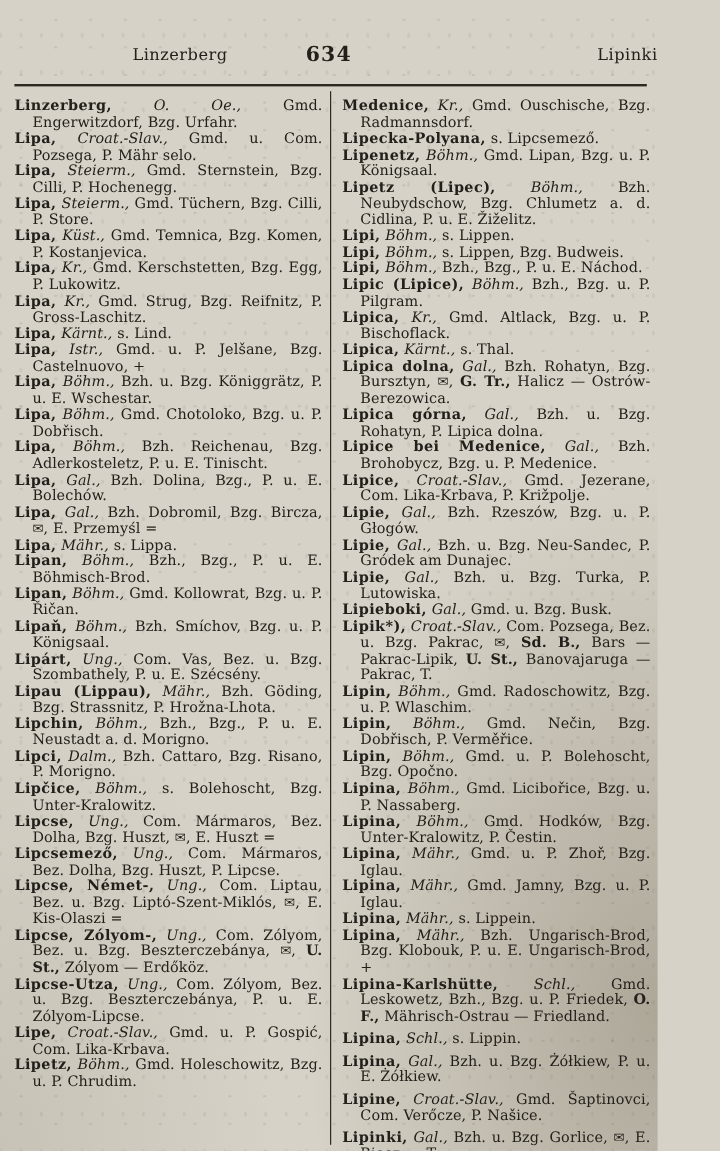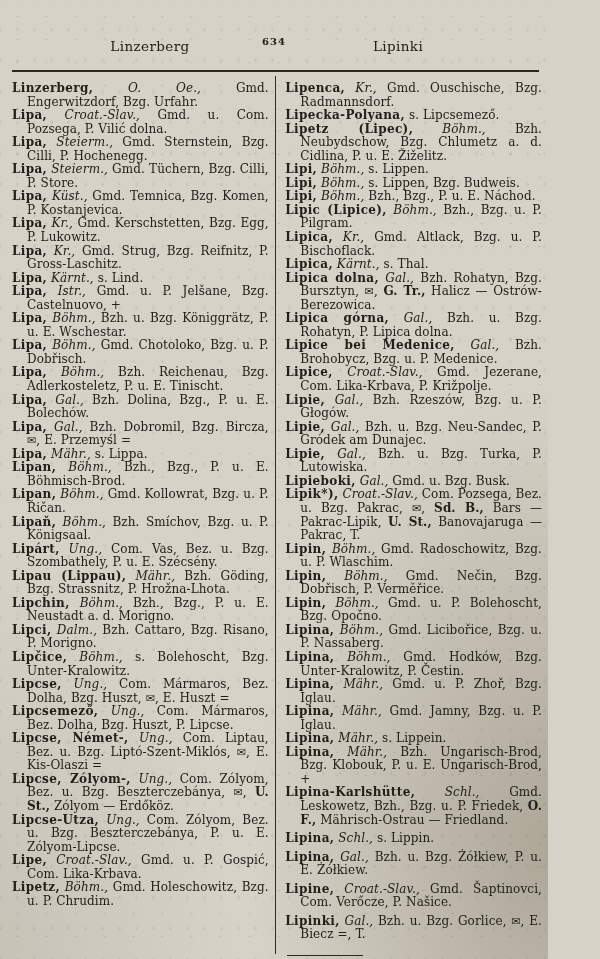--- a/index.html
+++ b/index.html
@@ -20,24 +20,24 @@
       #d6d2c7;
     background-size:100% 100%,100% 100%,29px 23px,17px 31px,100% 100%;
     background-position:0 0,0 0,3px 5px,9px 14px,0 0;
   }
   .hdr{
     position:relative;height:30px;margin-top:34px;
     font-size:13.5px;letter-spacing:.4px;
   }
   .hdr .hl,.hdr .hr{position:absolute;top:4px;width:300px;text-align:center;}
   .hdr .hl{left:0;}
-  .hdr .hr{right:0;}
+  .hdr .hr{right:0;text-align:right;}
   .hdr .pn{
     position:absolute;left:0;right:0;top:2px;text-align:center;
-    font-weight:bold;font-size:10px;letter-spacing:1px;
+    font-weight:bold;font-size:17px;letter-spacing:1px;
   }
   .hrule{
     margin:6px 9px 0 12px;height:0;
     border-top:2px solid #2c2822;
   }
   .cols{
     display:flex;align-items:stretch;
     padding:8px 6px 0 10px;height:900px;box-sizing:border-box;
   }
   .col{flex:1 1 0;min-width:0;}
@@ -67,21 +67,21 @@
     <span class="hl">Linzerberg</span>
     <span class="pn">634</span>
     <span class="hr">Lipinki</span>
   </div>
 
   <div class="hrule"></div>
 
   <div class="cols">
     <div class="col left" id="col-left">
         <div class="entry"><span class="hw">Linzerberg,</span> <span class="rg">O. Oe.,</span> <span>Gmd. Engerwitzdorf, Bzg. Urfahr.</span></div>
-        <div class="entry"><span class="hw">Lipa,</span> <span class="rg">Croat.-Slav.,</span> <span>Gmd. u. Com. Pozsega, P. Vilić dolna.</span></div>
+        <div class="entry"><span class="hw">Lipa,</span> <span class="rg">Croat.-Slav.,</span> <span>Gmd. u. Com. Pozsega, P. Mähr selo.</span></div>
         <div class="entry"><span class="hw">Lipa,</span> <span class="rg">Steierm.,</span> <span>Gmd. Sternstein, Bzg. Cilli, P. Hochenegg.</span></div>
         <div class="entry"><span class="hw">Lipa,</span> <span class="rg">Steierm.,</span> <span>Gmd. Tüchern, Bzg. Cilli, P. Store.</span></div>
         <div class="entry"><span class="hw">Lipa,</span> <span class="rg">Küst.,</span> <span>Gmd. Temnica, Bzg. Komen, P. Kostanjevica.</span></div>
         <div class="entry"><span class="hw">Lipa,</span> <span class="rg">Kr.,</span> <span>Gmd. Kerschstetten, Bzg. Egg, P. Lukowitz.</span></div>
         <div class="entry"><span class="hw">Lipa,</span> <span class="rg">Kr.,</span> <span>Gmd. Strug, Bzg. Reifnitz, P. Gross-Laschitz.</span></div>
         <div class="entry"><span class="hw">Lipa,</span> <span class="rg">Kärnt.,</span> <span>s. Lind.</span></div>
         <div class="entry"><span class="hw">Lipa,</span> <span class="rg">Istr.,</span> <span>Gmd. u. P. Jelšane, Bzg. Castelnuovo, +</span></div>
         <div class="entry"><span class="hw">Lipa,</span> <span class="rg">Böhm.,</span> <span>Bzh. u. Bzg. Königgrätz, P. u. E. Wschestar.</span></div>
         <div class="entry"><span class="hw">Lipa,</span> <span class="rg">Böhm.,</span> <span>Gmd. Chotoloko, Bzg. u. P. Dobřisch.</span></div>
         <div class="entry"><span class="hw">Lipa,</span> <span class="rg">Böhm.,</span> <span>Bzh. Reichenau, Bzg. Adlerkosteletz, P. u. E. Tinischt.</span></div>
@@ -100,22 +100,23 @@
         <div class="entry"><span class="hw">Lipcsemező,</span> <span class="rg">Ung.,</span> <span>Com. Mármaros, Bez. Dolha, Bzg. Huszt, P. Lipcse.</span></div>
         <div class="entry"><span class="hw">Lipcse, Német-,</span> <span class="rg">Ung.,</span> <span>Com. Liptau, Bez. u. Bzg. Liptó-Szent-Miklós, <span class="ph-icon">✉</span>, E. Kis-Olaszi =</span></div>
         <div class="entry"><span class="hw">Lipcse, Zólyom-,</span> <span class="rg">Ung.,</span> <span>Com. Zólyom, Bez. u. Bzg. Beszterczebánya, <span class="ph-icon">✉</span>, <b>U. St.,</b> Zólyom — Erdőköz.</span></div>
         <div class="entry"><span class="hw">Lipcse-Utza,</span> <span class="rg">Ung.,</span> <span>Com. Zólyom, Bez. u. Bzg. Beszterczebánya, P. u. E. Zólyom-Lipcse.</span></div>
         <div class="entry"><span class="hw">Lipe,</span> <span class="rg">Croat.-Slav.,</span> <span>Gmd. u. P. Gospić, Com. Lika-Krbava.</span></div>
         <div class="entry"><span class="hw">Lipetz,</span> <span class="rg">Böhm.,</span> <span>Gmd. Holeschowitz, Bzg. u. P. Chrudim.</span></div>
       </div>
     <div class="vdiv"></div>
     <div class="col right">
       <div id="col-right-entries">
-          <div class="entry"><span class="hw">Lipenca,</span> <span class="rg">Kr.,</span> <span>Gmd. Ouschische, Bzg. Radmannsdorf.</span></div>
+          <div class="entry"><span class="hw">Medenice,</span> <span class="rg">Kr.,</span> <span>Gmd. Ouschische, Bzg. Radmannsdorf.</span></div>
           <div class="entry"><span class="hw">Lipecka-Polyana,</span> <span>s. Lipcsemező.</span></div>
+          <div class="entry"><span class="hw">Lipenetz,</span> <span class="rg">Böhm.,</span> <span>Gmd. Lipan, Bzg. u. P. Königsaal.</span></div>
           <div class="entry"><span class="hw">Lipetz (Lipec),</span> <span class="rg">Böhm.,</span> <span>Bzh. Neubydschow, Bzg. Chlumetz a. d. Cidlina, P. u. E. Žiželitz.</span></div>
           <div class="entry"><span class="hw">Lipi,</span> <span class="rg">Böhm.,</span> <span>s. Lippen.</span></div>
           <div class="entry"><span class="hw">Lipi,</span> <span class="rg">Böhm.,</span> <span>s. Lippen, Bzg. Budweis.</span></div>
           <div class="entry"><span class="hw">Lipi,</span> <span class="rg">Böhm.,</span> <span>Bzh., Bzg., P. u. E. Náchod.</span></div>
           <div class="entry"><span class="hw">Lipic (Lipice),</span> <span class="rg">Böhm.,</span> <span>Bzh., Bzg. u. P. Pilgram.</span></div>
           <div class="entry"><span class="hw">Lipica,</span> <span class="rg">Kr.,</span> <span>Gmd. Altlack, Bzg. u. P. Bischoflack.</span></div>
           <div class="entry"><span class="hw">Lipica,</span> <span class="rg">Kärnt.,</span> <span>s. Thal.</span></div>
           <div class="entry"><span class="hw">Lipica dolna,</span> <span class="rg">Gal.,</span> <span>Bzh. Rohatyn, Bzg. Bursztyn, <span class="ph-icon">✉</span>, <b>G. Tr.,</b> Halicz — Ostrów-Berezowica.</span></div>
           <div class="entry"><span class="hw">Lipica górna,</span> <span class="rg">Gal.,</span> <span>Bzh. u. Bzg. Rohatyn, P. Lipica dolna.</span></div>
           <div class="entry"><span class="hw">Lipice bei Medenice,</span> <span class="rg">Gal.,</span> <span>Bzh. Brohobycz, Bzg. u. P. Medenice.</span></div>

